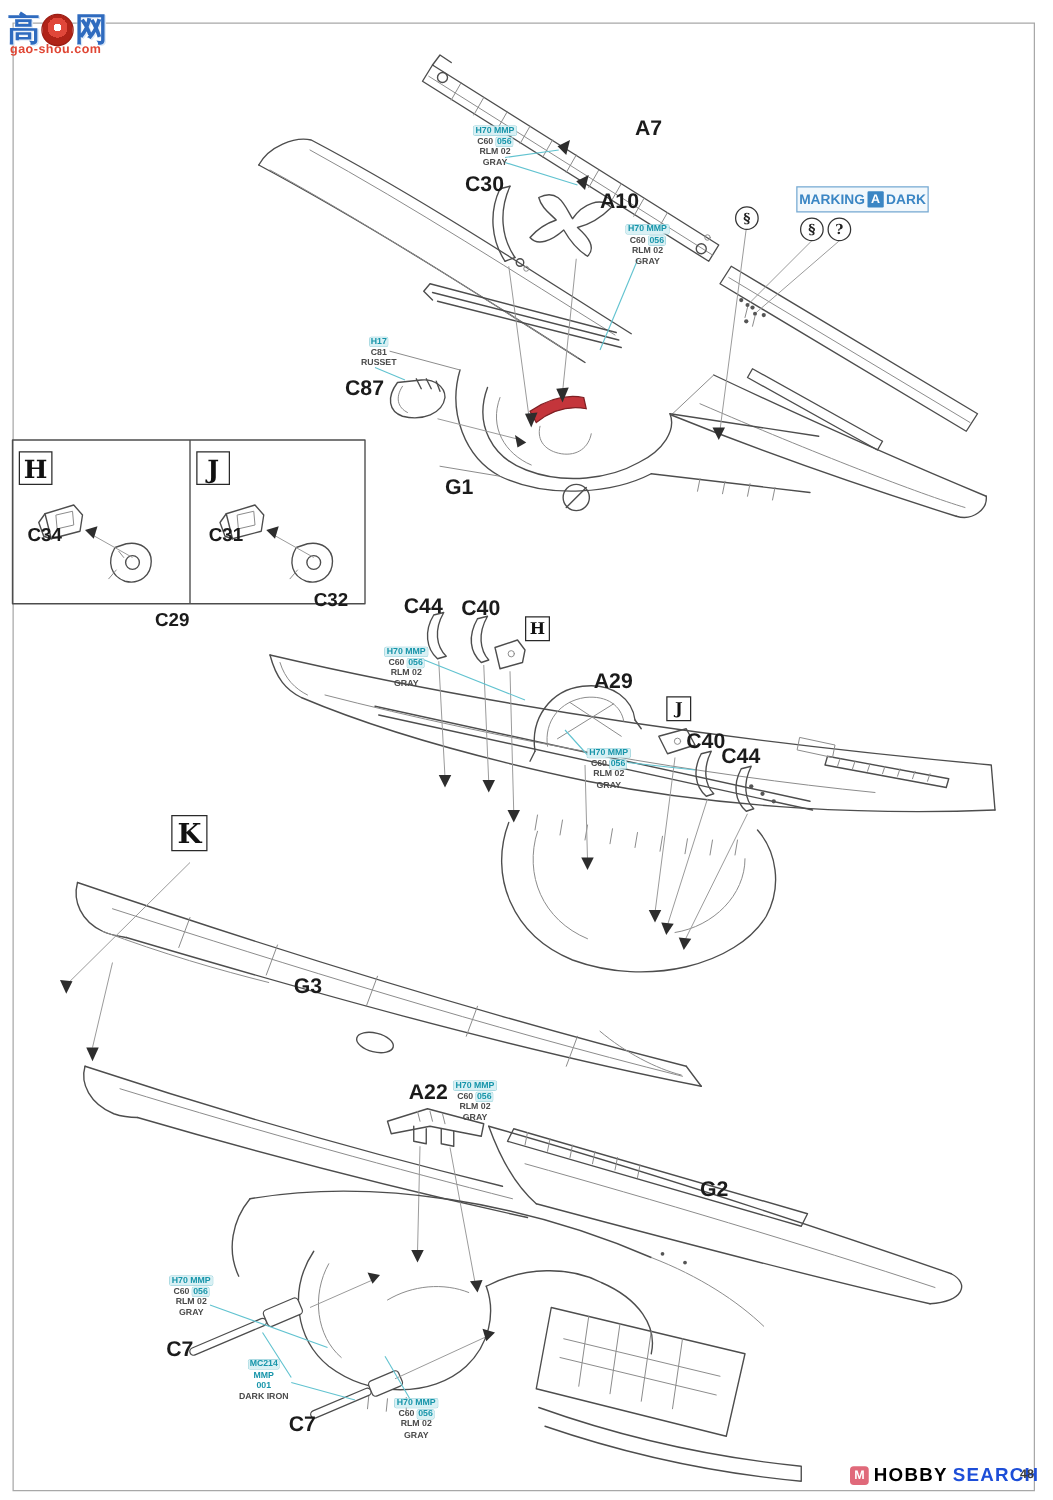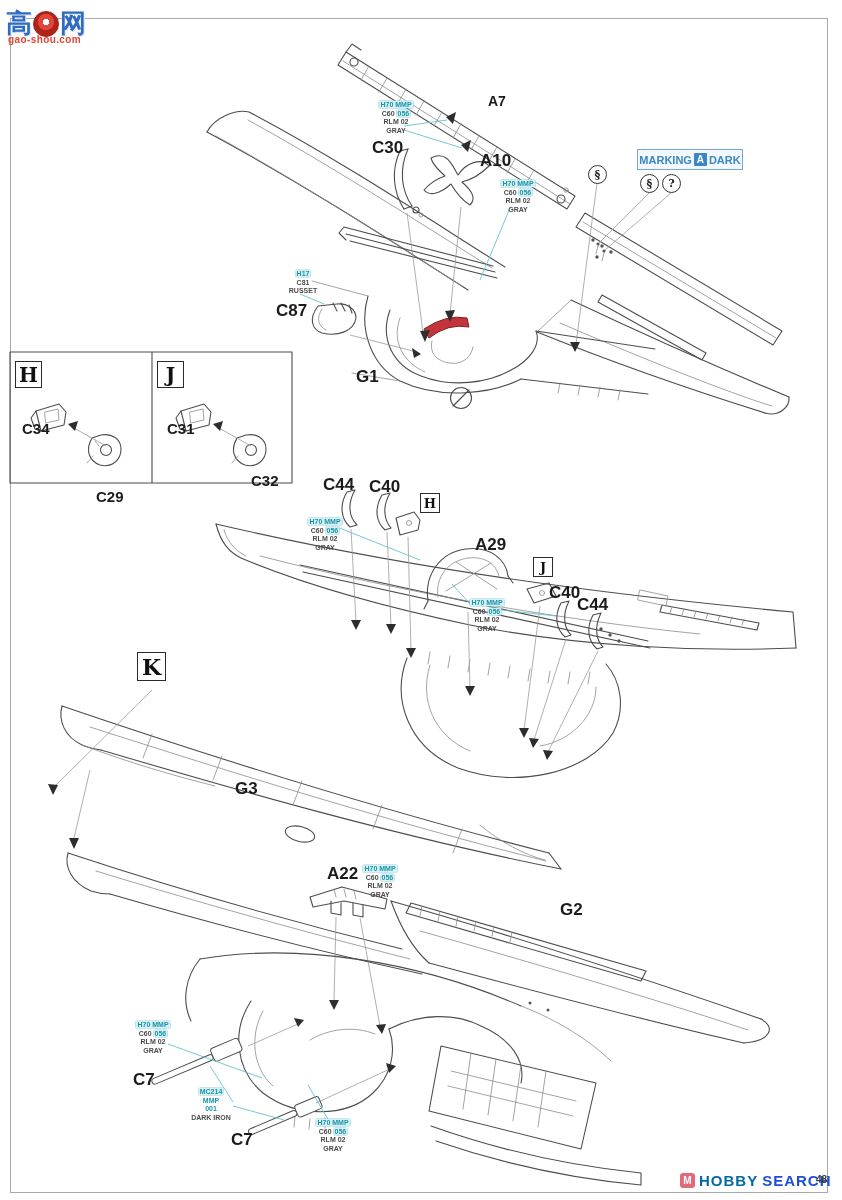--- a/index.html
+++ b/index.html
@@ -28,21 +28,21 @@
   .chip{background:#d8f0f4;color:#1795aa;border-radius:1px;padding:0 1px;box-shadow:0 0 0 0.6px #93d0da;}
   .tl{color:#1795aa;}
   .banner{position:absolute;left:637px;top:149px;width:104px;height:19px;border:1.2px solid #76a9d2;background:#f2f8fc;display:flex;align-items:center;justify-content:center;gap:2px;font-weight:700;font-size:11px;color:#3b86c4;white-space:nowrap;}
   .banner .asq{display:inline-flex;align-items:center;justify-content:center;width:13px;height:13px;background:#3b86c4;color:#fff;font-size:10px;border-radius:1px;}
   .wm-top{position:absolute;left:6px;top:6px;display:flex;align-items:center;gap:1px;}
   .wm-top .zi{font-size:26px;font-weight:700;color:#2f6bbf;text-shadow:0 0 2px #fff,1px 1px 0 #cfe0f5;}
   .wm-logo{width:24px;height:24px;border-radius:50%;background:radial-gradient(circle at 50% 42%, #ffffff 0 3px, #e0473a 3px 8px, #b02318 8px);border:1px solid #9c1d14;}
   .wm-site{position:absolute;left:8px;top:34px;font-size:10px;font-weight:700;color:#e04634;letter-spacing:0.4px;}
   .wm-hs{position:absolute;left:680px;top:1172px;display:flex;align-items:center;gap:4px;font-weight:700;font-size:15px;letter-spacing:1px;white-space:nowrap;}
   .wm-hs .sq{width:15px;height:15px;border-radius:3px;background:#e0697a;color:#fff;font-size:10px;display:flex;align-items:center;justify-content:center;letter-spacing:0;}
-  .wm-hs .w1{color:#0369a1;}
+  .wm-hs .w1{color:#000000;}
   .wm-hs .w2{color:#1d4ed8;}
   .pageno{position:absolute;left:816px;top:1174px;font-size:10px;font-weight:700;color:#3a3a3a;}
 </style>
 </head>
 <body>
 
 <div class="sheet">
   <div class="frame"></div>
 
   <svg class="art" width="842" height="1200" viewBox="0 0 842 1200">
@@ -270,37 +270,37 @@
   <div class="csym" style="left:588px;top:165px">§</div>
   <div class="csym" style="left:640px;top:174px">§</div>
   <div class="csym" style="left:662px;top:174px">?</div>
 
   <div class="lbox big" style="left:15px;top:361px">H</div>
   <div class="lbox big" style="left:157px;top:361px">J</div>
   <div class="lbox sm" style="left:420px;top:493px">H</div>
   <div class="lbox sm" style="left:533px;top:557px">J</div>
   <div class="lbox k" style="left:137px;top:652px">K</div>
 
-  <div class="plabel" style="left:488px;top:93px;font-size:14px">A7</div>
+  <div class="plabel" style="left:508px;top:93px;font-size:17px">A7</div>
   <div class="plabel" style="left:372px;top:138px">C30</div>
   <div class="plabel" style="left:480px;top:151px">A10</div>
   <div class="plabel" style="left:276px;top:301px">C87</div>
-  <div class="plabel" style="left:356px;top:367px">G1</div>
+  <div class="plabel" style="left:356px;top:380px">G1</div>
   <div class="plabel small" style="left:22px;top:392px">C34</div>
-  <div class="plabel small" style="left:96px;top:460px">C29</div>
+  <div class="plabel small" style="left:124px;top:460px">C29</div>
   <div class="plabel small" style="left:167px;top:392px">C31</div>
   <div class="plabel small" style="left:251px;top:444px">C32</div>
   <div class="plabel" style="left:323px;top:475px">C44</div>
   <div class="plabel" style="left:369px;top:477px">C40</div>
   <div class="plabel" style="left:475px;top:535px">A29</div>
   <div class="plabel" style="left:549px;top:583px">C40</div>
   <div class="plabel" style="left:577px;top:595px">C44</div>
   <div class="plabel" style="left:235px;top:779px">G3</div>
   <div class="plabel" style="left:327px;top:864px">A22</div>
-  <div class="plabel" style="left:560px;top:900px">G2</div>
+  <div class="plabel" style="left:560px;top:942px">G2</div>
   <div class="plabel" style="left:133px;top:1070px">C7</div>
   <div class="plabel" style="left:231px;top:1130px">C7</div>
 
   <div class="callout" style="left:374px;top:101px">
     <div><span class="chip">H70 MMP</span></div>
     <div><span>C60</span> <span class="chip">056</span></div>
     <div>RLM 02</div>
     <div>GRAY</div>
   </div>
   <div class="callout" style="left:496px;top:180px">

